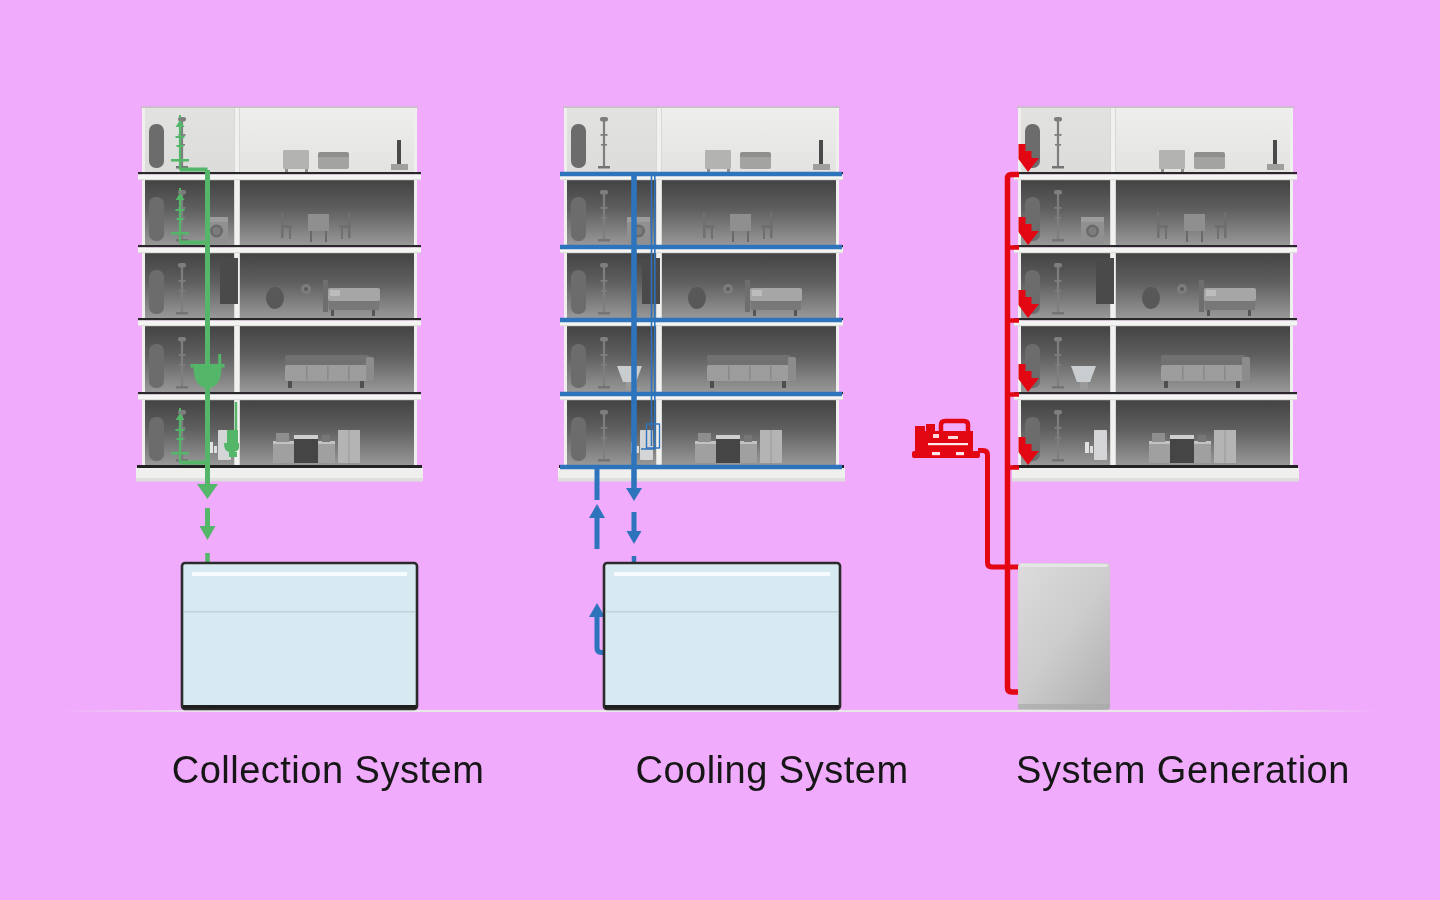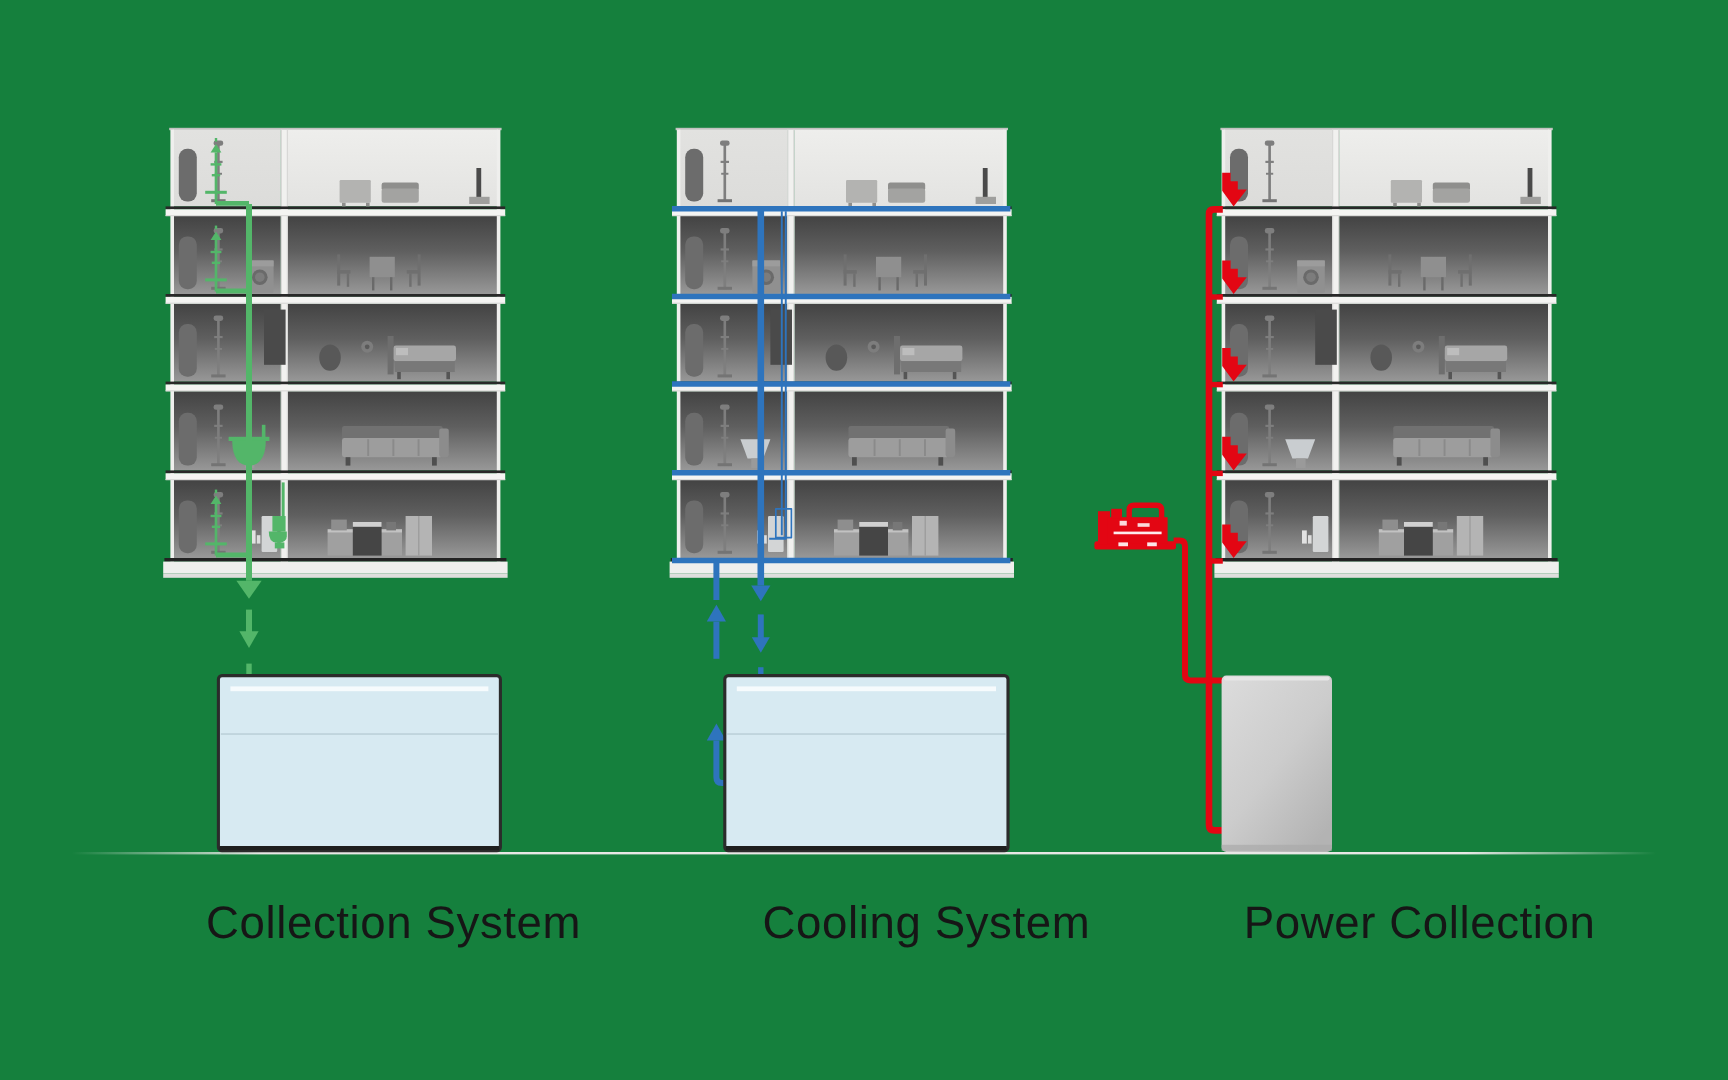--- a/index.html
+++ b/index.html
@@ -1,16 +1,16 @@
 <!DOCTYPE html>
 <html style="--c0: #53b669; --c1: #2e74bd; --c2: #e30613; --tank: #d7eaf2; --tankstroke: #2b2b2b; --ink: #161616;"><head>
 <meta charset="utf-8">
 <style>
   html,body{margin:0;padding:0;background:#ffffff;}
-  .stage{position:relative;width:1440px;height:900px;background:#15803d;overflow:hidden;
+  .stage{position:relative;width:1440px;height:900px;background:#f0abfc;overflow:hidden;
          font-family:"Liberation Sans","DejaVu Sans",sans-serif;}
   .stage svg{position:absolute;left:0;top:0;}
   .sys-label{position:absolute;top:749px;transform:translateX(-50%);
              font-size:38px;font-weight:400;color:var(--ink,#161616);
              white-space:nowrap;letter-spacing:0.5px;}
   .lab0{left:328px;} .lab1{left:748px;margin-left:24px;} .lab2{left:1183px;}
   
   .ln{fill:none;stroke-linejoin:round;stroke-linecap:butt;}
   .s0 .ln{stroke:var(--c0,#53b669);} .s0 .fl{fill:var(--c0,#53b669);}
   .s1 .ln{stroke:var(--c1,#2e74bd);} .s1 .fl{fill:var(--c1,#2e74bd);}
@@ -287,14 +287,14 @@
 
   <g>
     <rect x="1018" y="563" width="92" height="147" rx="4" fill="url(#gUnit)"></rect>
     <rect x="1020" y="564" width="88" height="3" rx="1.5" fill="#e6e6e6"></rect>
     <rect x="1018" y="704" width="92" height="5" fill="#a9a9a9" opacity="0.7"></rect>
   </g>
 </svg>
 
 <div class="sys-label lab0">Collection System</div>
 <div class="sys-label lab1">Cooling System</div>
-<div class="sys-label lab2">Power Collection</div>
+<div class="sys-label lab2">System Generation</div>
 </div>
 
 </body></html>

